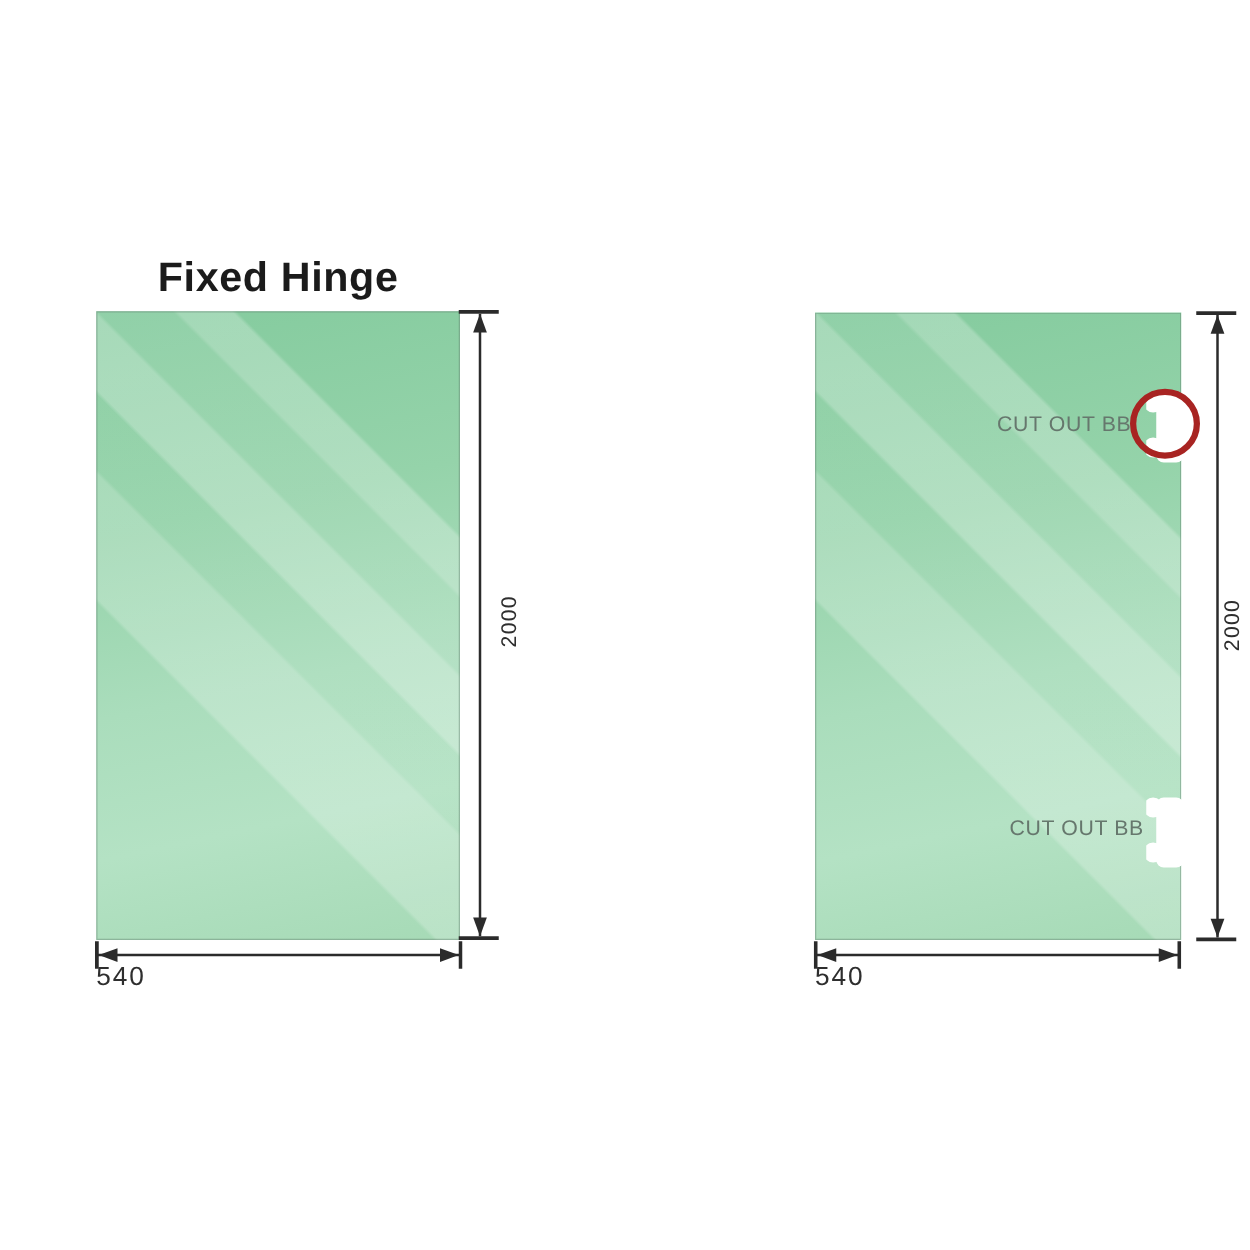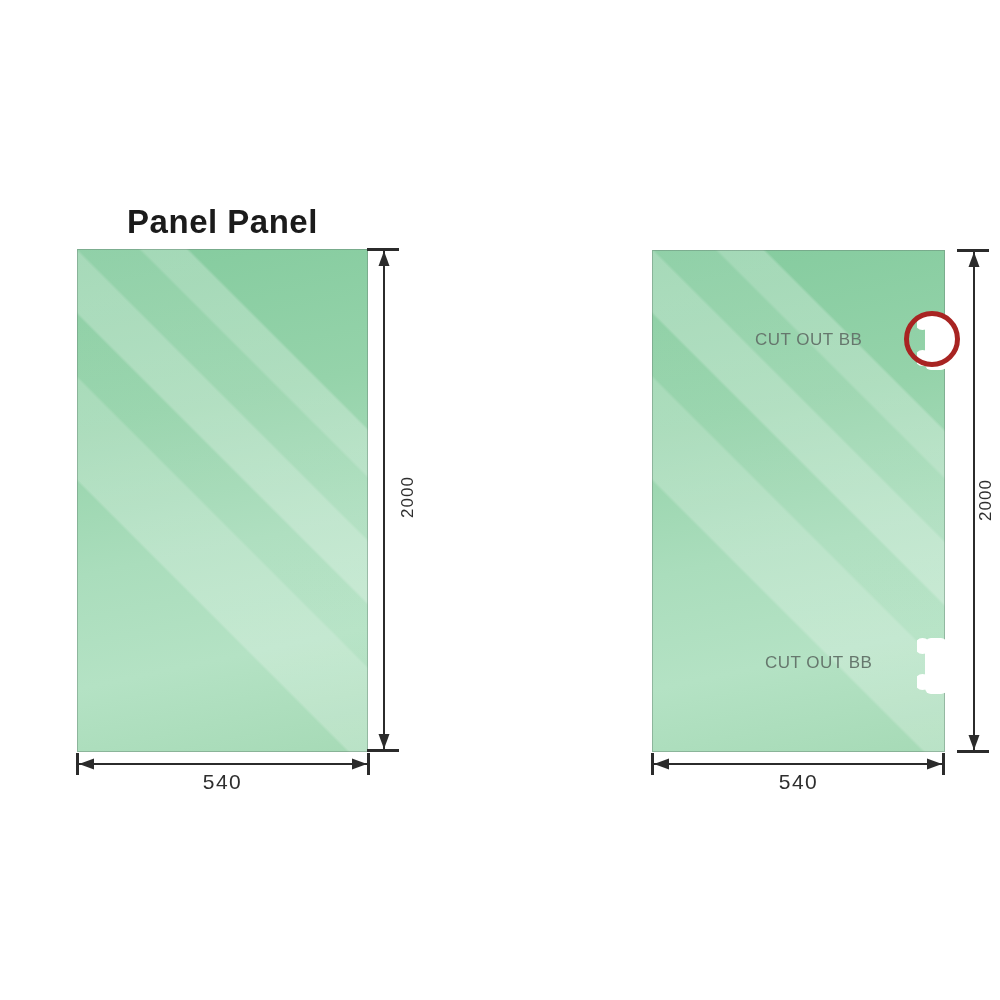--- a/index.html
+++ b/index.html
@@ -54,21 +54,21 @@
   #hinge-hdim { left: 651px; top: 752px; }
 
   .dim-stroke { stroke: #2b2b2b; }
   .dim-fill   { fill: #2b2b2b; }
 
   
   .dim-label-h {
     position: absolute;
     font-size: 21px;
     color: #2e2e2e;
-    text-align: center;
+    text-align: left;
     letter-spacing: 1.5px;
     z-index: 3;
   }
   #fixed-width-label { left: 77px;  top: 770px; width: 291px; }
   #hinge-width-label { left: 652px; top: 770px; width: 293px; }
 
   .dim-label-v {
     position: absolute;
     width: 60px;
     height: 20px;
@@ -84,21 +84,21 @@
   #fixed-height-label { left: 378px; top: 487px; }
   #hinge-height-label { left: 956px; top: 490px; }
 
   
   .cutout-label {
     position: absolute;
     width: 150px;
     font-size: 17px;
     line-height: 20px;
     color: #66776d;
-    text-align: left;
+    text-align: right;
     letter-spacing: 0.5px;
     z-index: 4;
     white-space: nowrap;
   }
   #cutout-label-top    { left: 755px; top: 330px; }
   #cutout-label-bottom { left: 765px; top: 653px; }
 
   
   .cutout-svg { position: absolute; width: 30px; height: 60px; z-index: 2; }
   #cutout-top    { left: 917px; top: 311px; }
@@ -115,21 +115,21 @@
     border: 5px solid #a82422;
     border-radius: 50%;
     z-index: 5;
   }
 </style>
 </head>
 <body>
 
 <div id="stage">
 
-  <div class="panel-title" id="fixed-title">Panel Panel</div>
+  <div class="panel-title" id="fixed-title">Fixed Hinge</div>
 
   <div class="glass" id="fixed-glass"></div>
 
   <svg class="vdim" id="fixed-vdim" viewBox="0 0 36 506">
     <line class="dim-stroke" x1="1" y1="2.5" x2="33" y2="2.5" stroke-width="3"></line>
     <line class="dim-stroke" x1="18" y1="4" x2="18" y2="502" stroke-width="2"></line>
     <polygon class="dim-fill" points="18,4 12.5,19 23.5,19"></polygon>
     <polygon class="dim-fill" points="18,502 12.5,487 23.5,487"></polygon>
     <line class="dim-stroke" x1="1" y1="503.5" x2="33" y2="503.5" stroke-width="3"></line>
   </svg>

